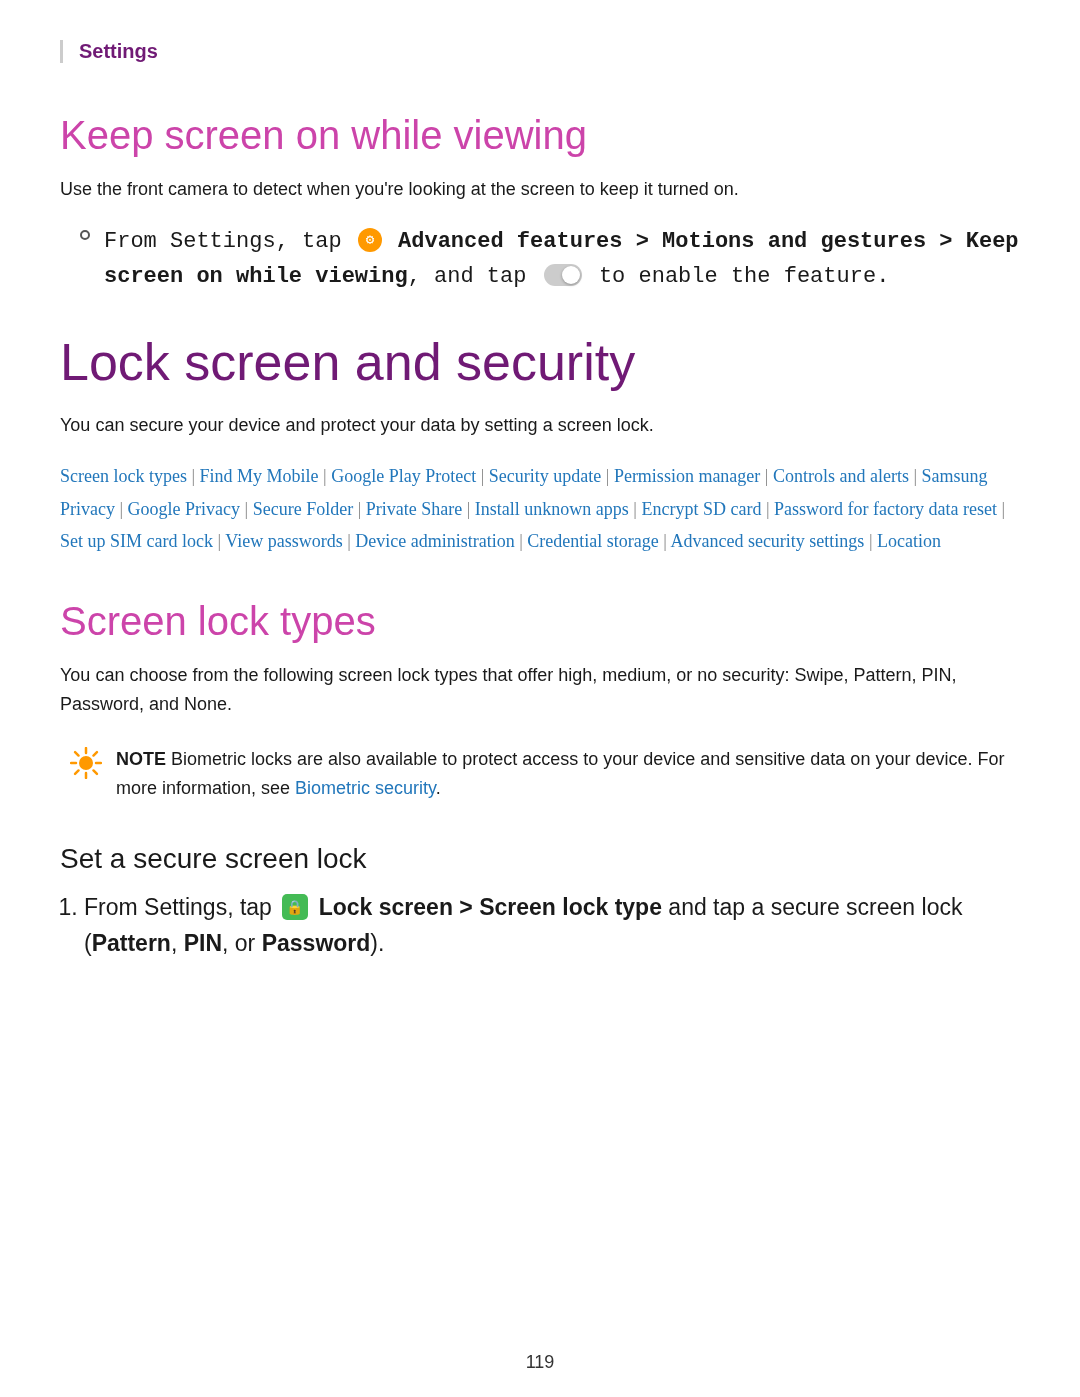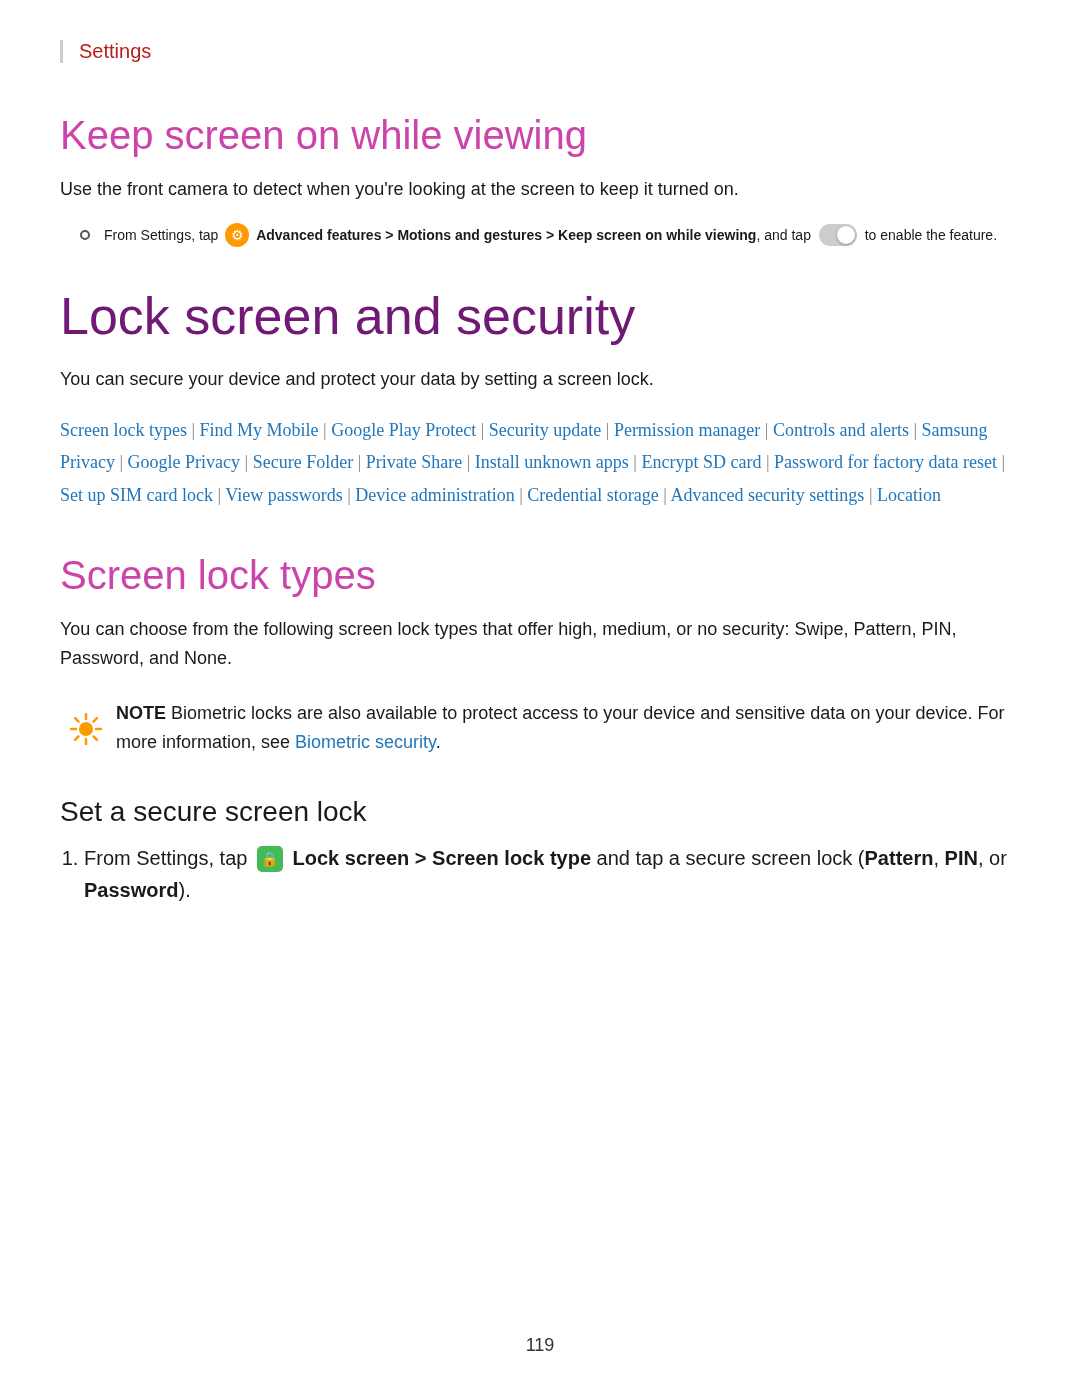--- a/index.html
+++ b/index.html
@@ -22,22 +22,22 @@
     
     .breadcrumb-bar {
       border-left: 3px solid #cccccc;
       padding-left: 16px;
       margin-bottom: 48px;
     }
 
     .breadcrumb-text {
       font-family: 'Arial', sans-serif;
       font-size: 20px;
-      color: #b91c1c;
-      font-weight: normal;
+      color: #701a75;
+      font-weight: bold;
       text-align: center;
     }
 
     
     .section-heading-pink {
       font-family: 'Arial', sans-serif;
       font-size: 40px;
       color: #cc44aa;
       font-weight: normal;
       margin-bottom: 16px;
@@ -94,22 +94,22 @@
       width: 10px;
       height: 10px;
       border: 2px solid #555;
       border-radius: 50%;
       margin-top: 6px;
       margin-right: 14px;
       flex-shrink: 0;
     }
 
     .bullet-content {
-      font-family: Liberation Sans, sans-serif;
-      font-size: 14px;
+      font-family: Liberation Mono, monospace;
+      font-size: 22px;
       line-height: 1.6;
       flex: 1;
     }
 
     
     .settings-icon-inline {
       display: inline-flex;
       align-items: center;
       justify-content: center;
       width: 24px;
@@ -161,21 +161,21 @@
       margin-bottom: 36px;
     }
 
     .links-block .separator {
       color: #888888;
     }
 
     
     .note-box {
       display: flex;
-      align-items: center;
+      align-items: flex-start;
       margin: 26px 0;
       padding-left: 10px;
     }
 
     .note-icon {
       width: 32px;
       height: 32px;
       flex-shrink: 0;
       margin-right: 14px;
       margin-top: 2px;
@@ -195,21 +195,21 @@
       font-weight: bold;
     }
 
     
     .numbered-list {
       padding-left: 24px;
     }
 
     .numbered-item {
       font-family: 'Arial', sans-serif;
-      font-size: 20px;
+      font-size: 23px;
       line-height: 1.6;
       margin-bottom: 16px;
       list-style-type: decimal;
     }
 
     
     .lock-icon-inline {
       display: inline-flex;
       align-items: center;
       justify-content: center;
@@ -228,21 +228,21 @@
       font-size: 14px;
     }
 
     
     .page-number {
       text-align: center;
       font-family: 'Arial', sans-serif;
       font-size: 18px;
       color: #333333;
       position: absolute;
-      bottom: 41px;
+      bottom: 24px;
       left: 0;
       right: 0;
     }
 
     b, strong {
       font-weight: bold;
     }
   </style>
 </head>
 <body>

